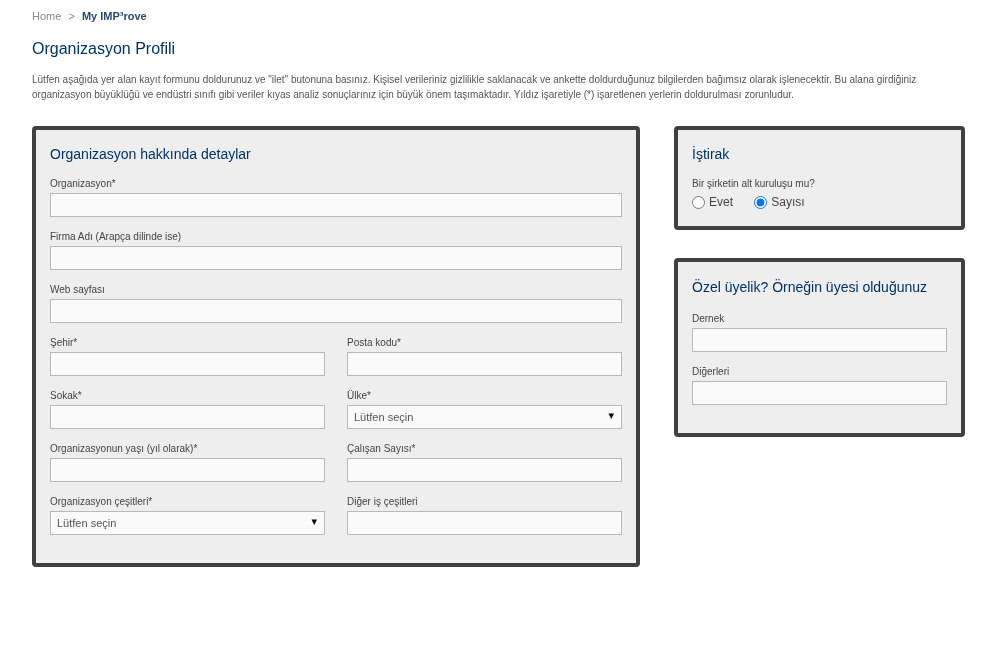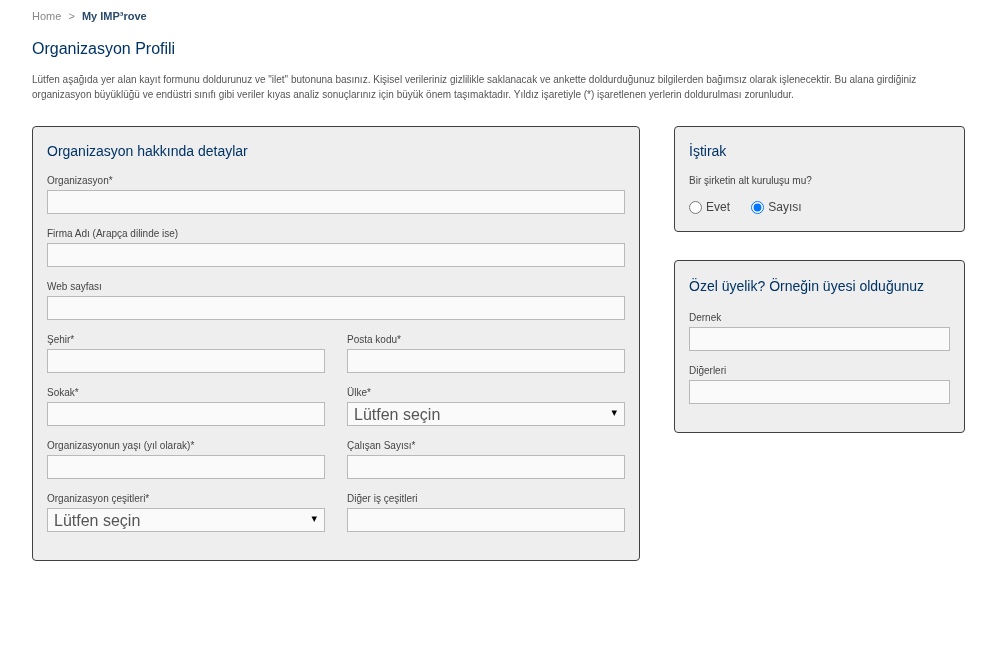--- a/index.html
+++ b/index.html
@@ -42,21 +42,21 @@
     align-items: flex-start;
   }
   .col-left {
     flex: 0 0 608px;
   }
   .col-right {
     flex: 1;
   }
   .panel {
     background: #eeeeee;
-    border: 1px solid #404040;
+    border: 4px solid #404040;
     border-radius: 4px;
     padding: 12px 14px 14px 14px;
     margin-bottom: 28px;
     box-sizing: border-box;
   }
   .panel h2 {
     color: #003366;
     font-size: 14px;
     font-weight: normal;
     margin: 4px 0 16px 0;
@@ -81,21 +81,21 @@
     flex: 1;
   }
   input.text, select.select {
     width: 100%;
     box-sizing: border-box;
     height: 24px;
     background: #fafafa;
     border: 1px solid #b9b9b9;
     padding: 2px 6px;
     font-family: inherit;
-    font-size: 16px;
+    font-size: 11px;
     color: #555;
   }
   select.select {
     appearance: none;
     -webkit-appearance: none;
     background-image: none;
     padding-right: 22px;
     position: relative;
   }
   .select-wrap {
@@ -104,21 +104,21 @@
   .select-wrap::after {
     content: "▾";
     position: absolute;
     right: 8px;
     top: 4px;
     font-size: 11px;
     color: #000;
     pointer-events: none;
   }
   .radio-line {
-    margin-top: 14px;
+    margin-top: 6px;
     font-size: 12px;
     color: #444;
   }
   .radio-line label {
     margin-right: 18px;
     display: inline-flex;
     align-items: center;
   }
   .radio-line input[type=radio] {
     margin: 0 4px 0 0;

